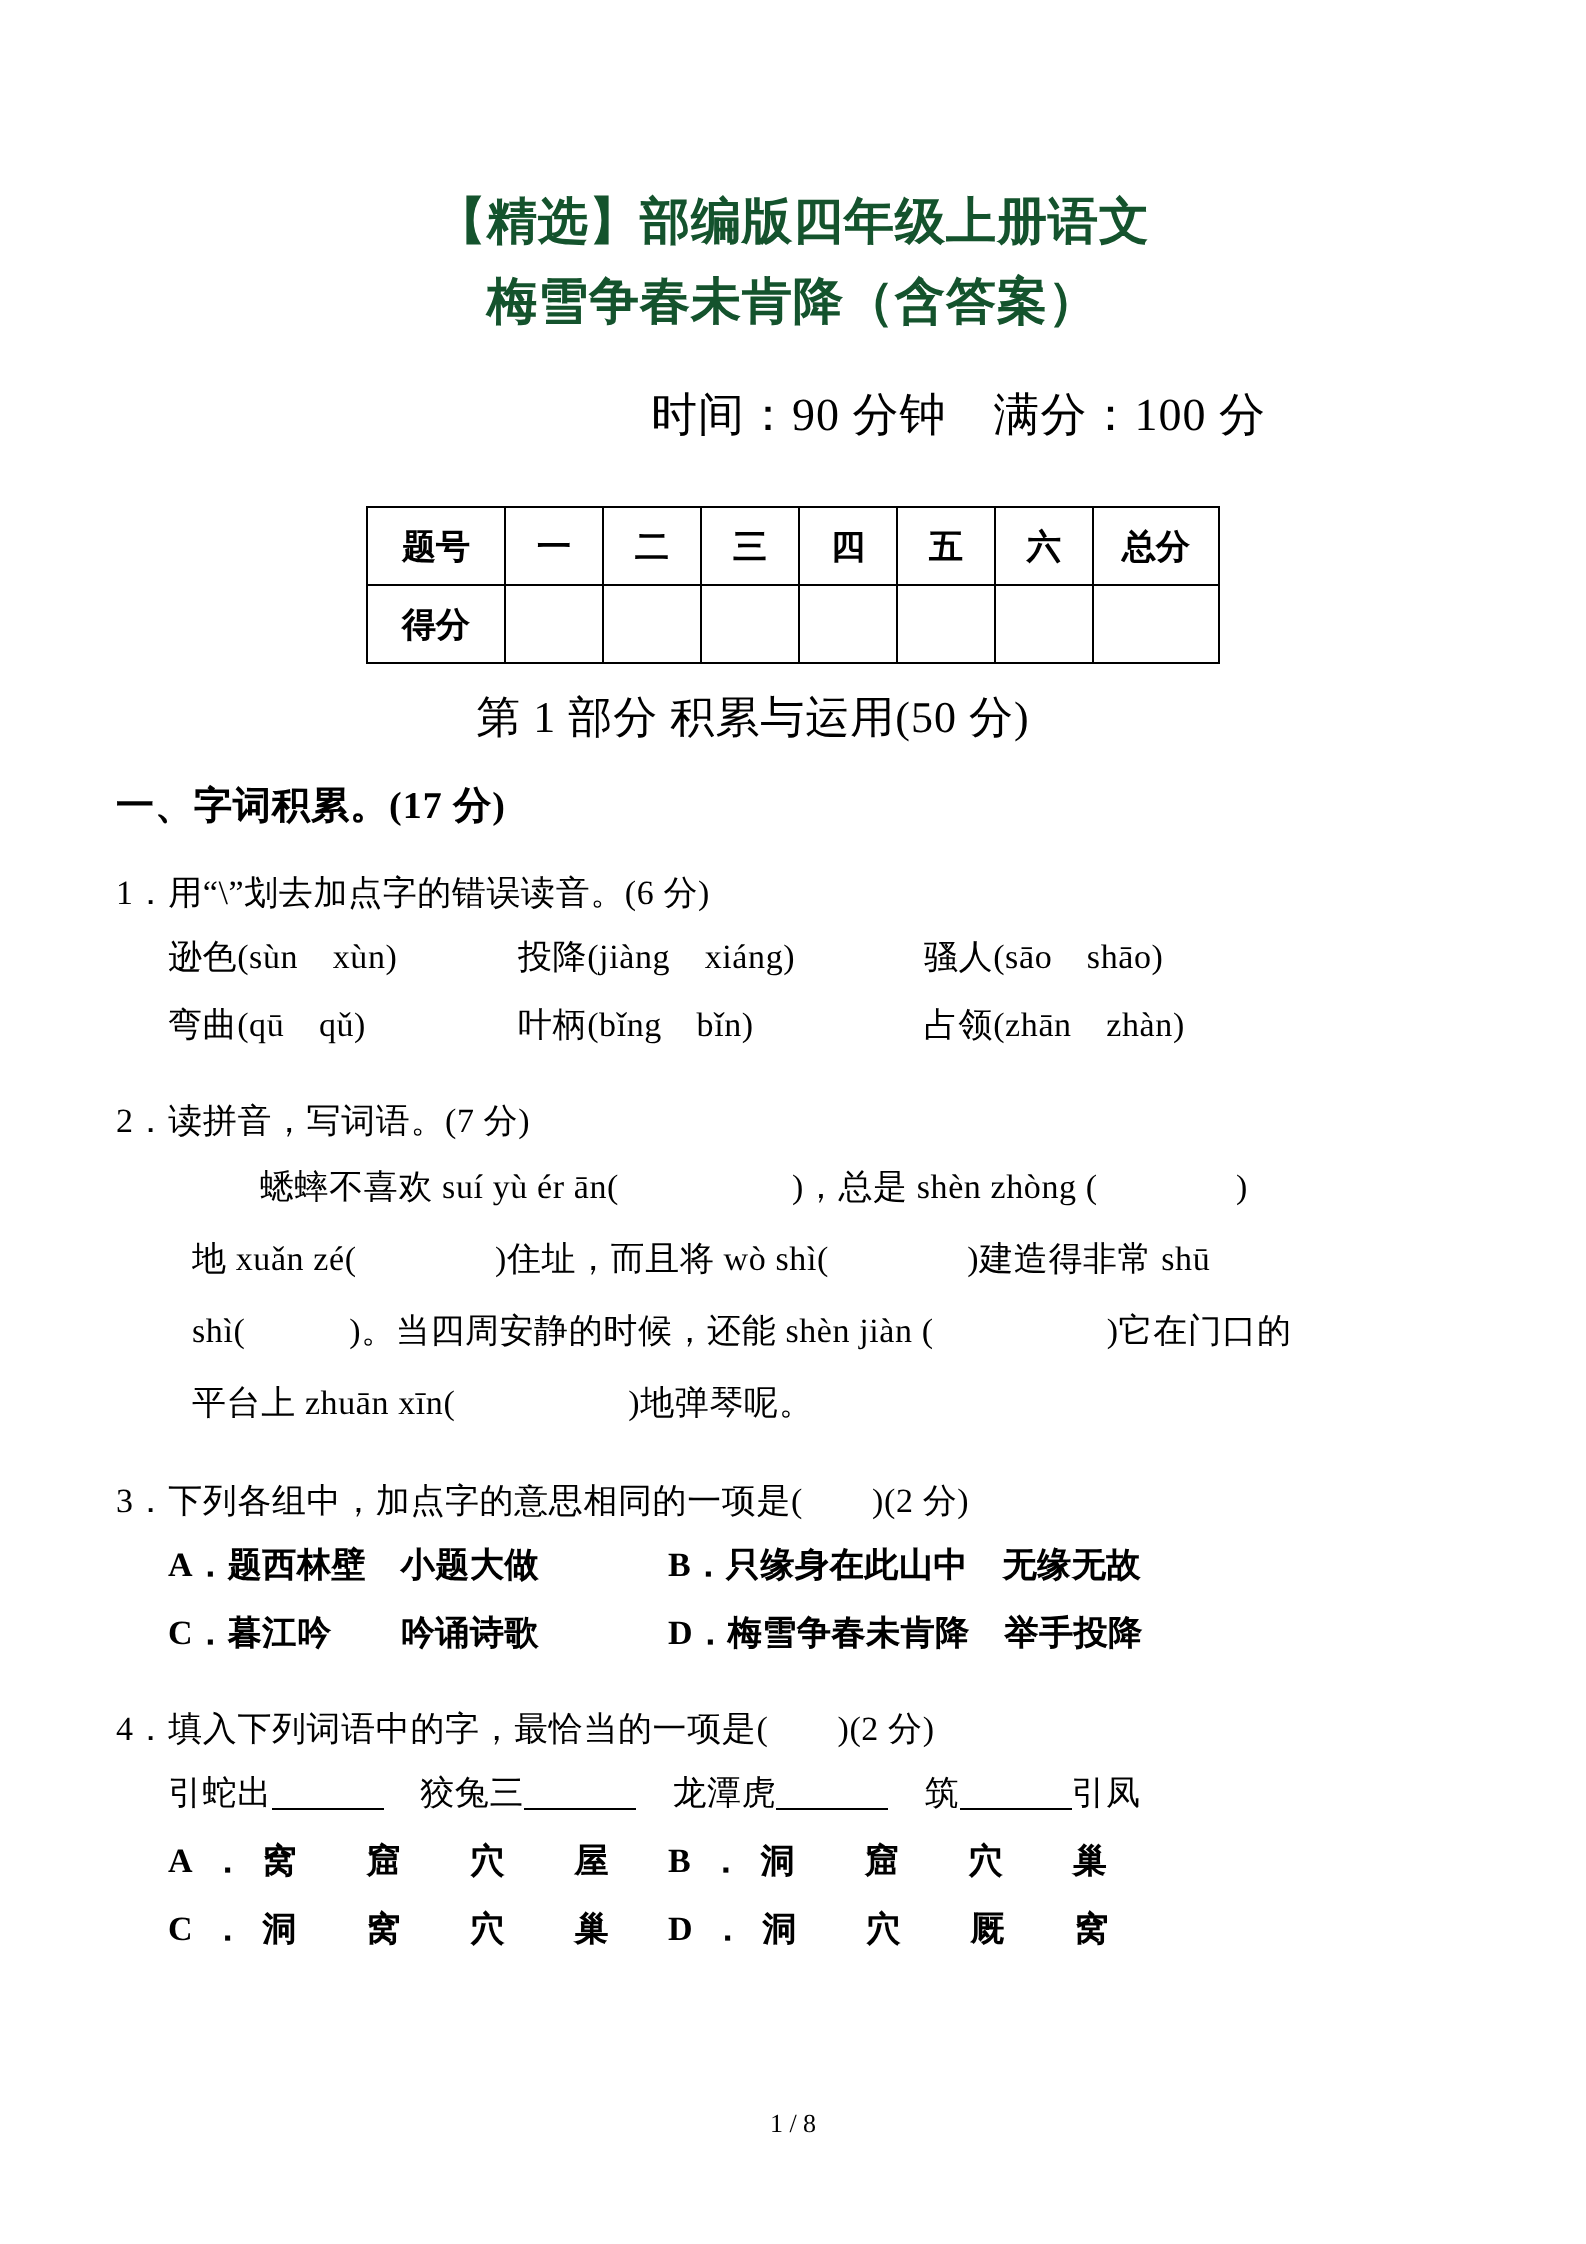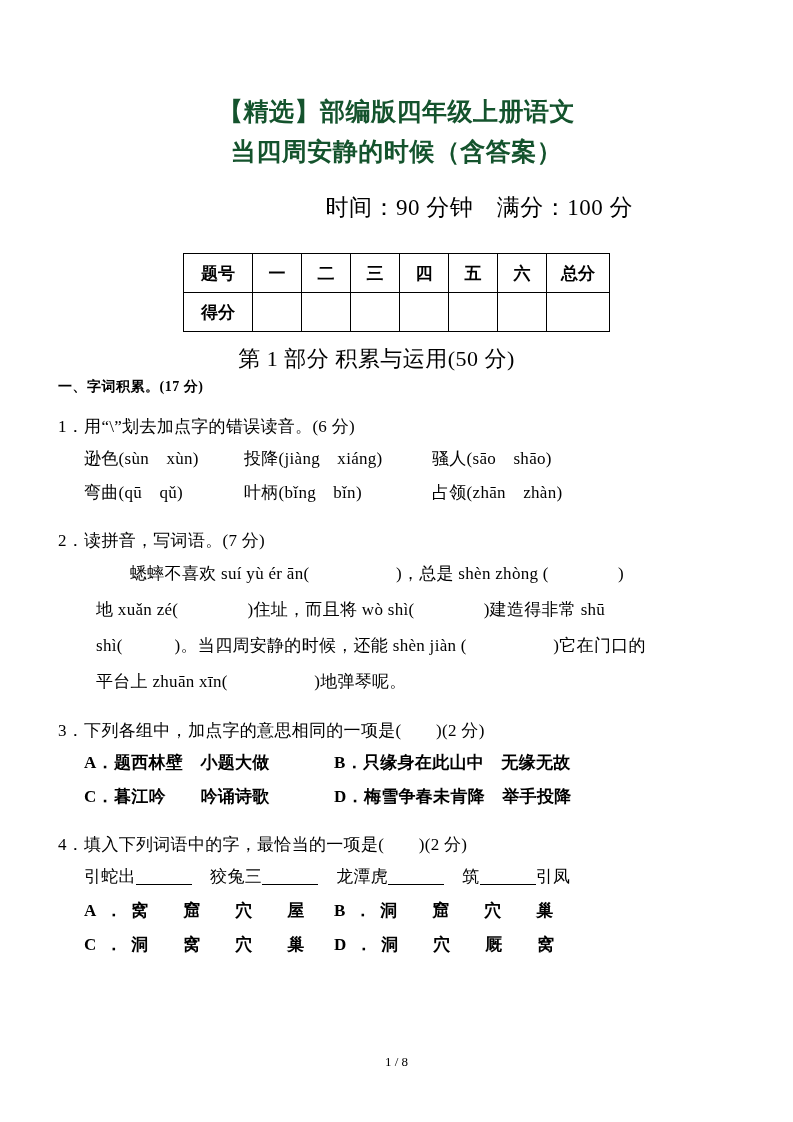--- a/index.html
+++ b/index.html
@@ -64,37 +64,38 @@
 
   .part-title {
     text-align: center;
     font-size: 22px;
     margin-top: 12px;
     margin-left: -40px;
     letter-spacing: 0.5px;
   }
 
   .section-head {
-    font-size: 14px;
-    font-weight: bold;
-    margin-top: 4px;
+    font-size: 19px;
+    font-weight: bold;
+    margin-top: 16px;
     letter-spacing: 0.5px;
   }
 
   .q {
     font-size: 17px;
     margin-top: 16px;
     line-height: 30px;
     letter-spacing: 0.3px;
   }
 
   .pinyin-row {
     display: flex;
     margin-left: 26px;
     line-height: 34px;
+    gap: 15px;
   }
   .pinyin-row .cell { width: 160px; position: relative; }
   .pinyin-row .cell.w2 { width: 188px; }
   .pinyin-row .cell.w3 { width: 170px; }
 
   .opt-row {
     display: flex;
     margin-left: 26px;
     line-height: 34px;
     font-weight: bold;
@@ -131,21 +132,21 @@
     font-size: 13px;
   }
 </style>
 </head>
 <body>
 
 <div class="page">
 
   <div class="title-block">
     <span class="title-line">【精选】部编版四年级上册语文</span>
-    <span class="title-line">当四周安静的时候（含答案）</span>
+    <span class="title-line">梅雪争春未肯降（含答案）</span>
   </div>
 
   <div class="exam-meta">时间：90 分钟　满分：100 分</div>
 
   <div class="score-table-wrap">
     <table class="score-table">
       <tbody>
           <tr>
         <td class="head-cell">题号</td>
         <td class="num-cell">一</td>

